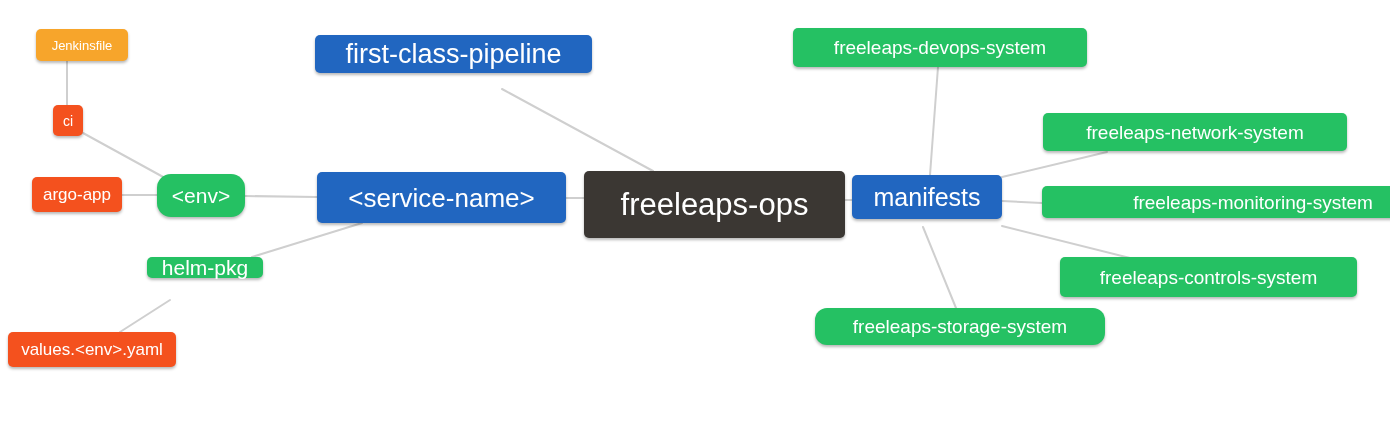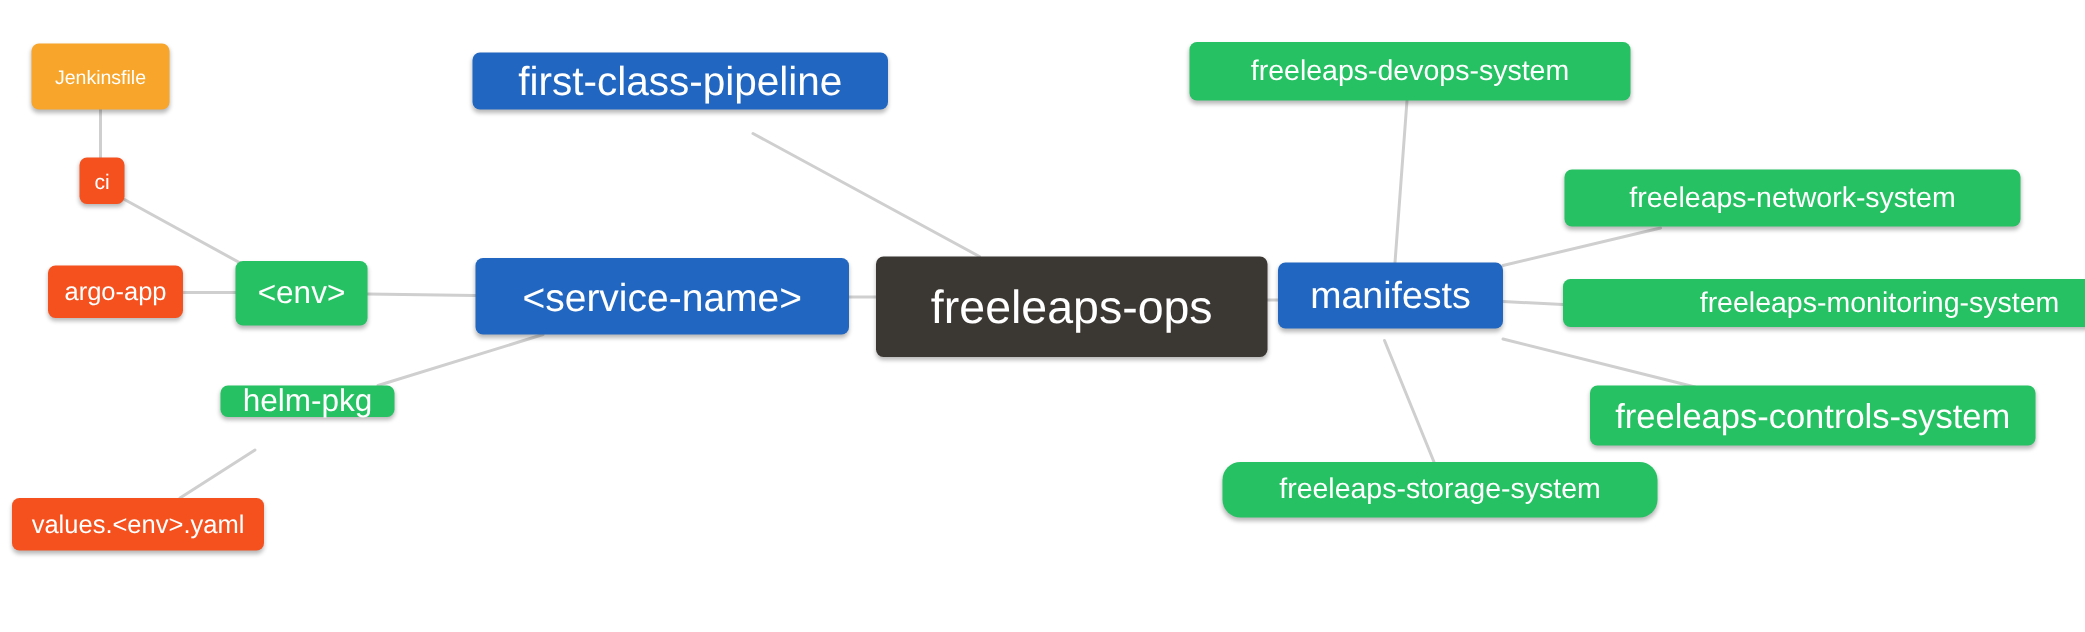--- a/index.html
+++ b/index.html
@@ -45,29 +45,29 @@
       <line x1="502" y1="89" x2="653" y2="171" stroke="#cfcfcf" stroke-width="2" stroke-linecap="round"></line>
       <line x1="566" y1="198" x2="584" y2="198" stroke="#cfcfcf" stroke-width="2" stroke-linecap="round"></line>
       <line x1="845" y1="200" x2="852" y2="200" stroke="#cfcfcf" stroke-width="2" stroke-linecap="round"></line>
       <line x1="938" y1="67" x2="930" y2="175" stroke="#cfcfcf" stroke-width="2" stroke-linecap="round"></line>
       <line x1="1002" y1="177" x2="1107" y2="152" stroke="#cfcfcf" stroke-width="2" stroke-linecap="round"></line>
       <line x1="1002" y1="201" x2="1042" y2="203" stroke="#cfcfcf" stroke-width="2" stroke-linecap="round"></line>
       <line x1="1002" y1="226" x2="1130" y2="258" stroke="#cfcfcf" stroke-width="2" stroke-linecap="round"></line>
       <line x1="923" y1="227" x2="956" y2="308" stroke="#cfcfcf" stroke-width="2" stroke-linecap="round"></line>
     </svg>
   <div>
-      <div class="node" style="left: 21px; top: 29px; width: 92px; height: 44px; font-size: 13px; background: rgb(247, 165, 43);">Jenkinsfile</div>
+      <div class="node" style="left: 36px; top: 29px; width: 92px; height: 32px; font-size: 13px; background: rgb(247, 165, 43);">Jenkinsfile</div>
       <div class="node" style="left: 53px; top: 105px; width: 30px; height: 31px; font-size: 14px; background: rgb(244, 81, 30);">ci</div>
       <div class="node" style="left: 32px; top: 177px; width: 90px; height: 35px; font-size: 17px; background: rgb(244, 81, 30);">argo-app</div>
-      <div class="node" style="left: 157px; top: 174px; width: 88px; height: 43px; font-size: 21px; background: rgb(37, 193, 99);">&lt;env&gt;</div>
+      <div class="node" style="left: 157px; top: 174px; width: 88px; height: 43px; font-size: 21px; background: rgb(37, 193, 99); border-radius: 14px;">&lt;env&gt;</div>
       <div class="node" style="left: 147px; top: 257px; width: 116px; height: 21px; font-size: 21px; background: rgb(37, 193, 99);">helm-pkg</div>
       <div class="node" style="left: 8px; top: 332px; width: 168px; height: 35px; font-size: 17px; background: rgb(244, 81, 30);">values.&lt;env&gt;.yaml</div>
       <div class="node" style="left: 315px; top: 35px; width: 277px; height: 38px; font-size: 27px; background: rgb(33, 102, 192);">first-class-pipeline</div>
       <div class="node" style="left: 317px; top: 172px; width: 249px; height: 51px; font-size: 26px; background: rgb(33, 102, 192);">&lt;service-name&gt;</div>
       <div class="node" style="left: 584px; top: 171px; width: 261px; height: 67px; font-size: 31px; background: rgb(59, 55, 51);">freeleaps-ops</div>
       <div class="node" style="left: 852px; top: 175px; width: 150px; height: 44px; font-size: 25px; background: rgb(33, 102, 192);">manifests</div>
       <div class="node" style="left: 793px; top: 28px; width: 294px; height: 39px; font-size: 19px; background: rgb(37, 193, 99);">freeleaps-devops-system</div>
       <div class="node" style="left: 1043px; top: 113px; width: 304px; height: 38px; font-size: 19px; background: rgb(37, 193, 99);">freeleaps-network-system</div>
       <div class="node" style="left: 1042px; top: 186px; width: 336px; height: 32px; font-size: 19px; background: rgb(37, 193, 99); padding-left: 43px;">freeleaps-monitoring-system</div>
-      <div class="node" style="left: 1060px; top: 257px; width: 297px; height: 40px; font-size: 23px; background: rgb(37, 193, 99);">freeleaps-controls-system</div>
+      <div class="node" style="left: 1060px; top: 257px; width: 297px; height: 40px; font-size: 19px; background: rgb(37, 193, 99);">freeleaps-controls-system</div>
       <div class="node" style="left: 815px; top: 308px; width: 290px; height: 37px; font-size: 19px; background: rgb(37, 193, 99); border-radius: 12px;">freeleaps-storage-system</div>
     </div>
 </div>
 
 </body></html>

